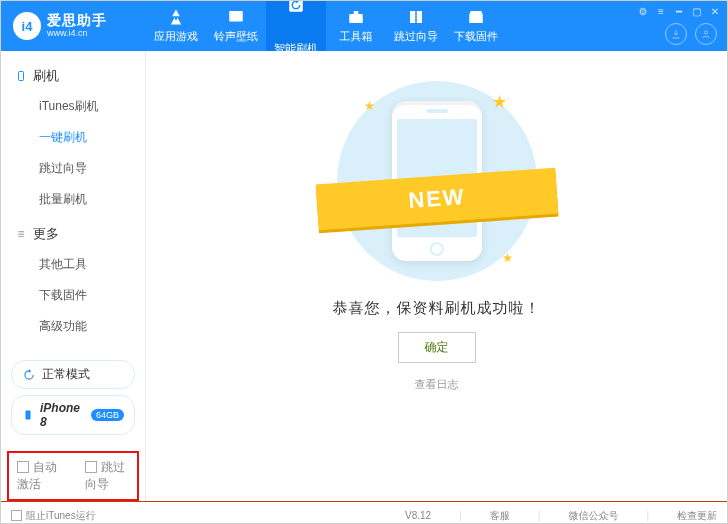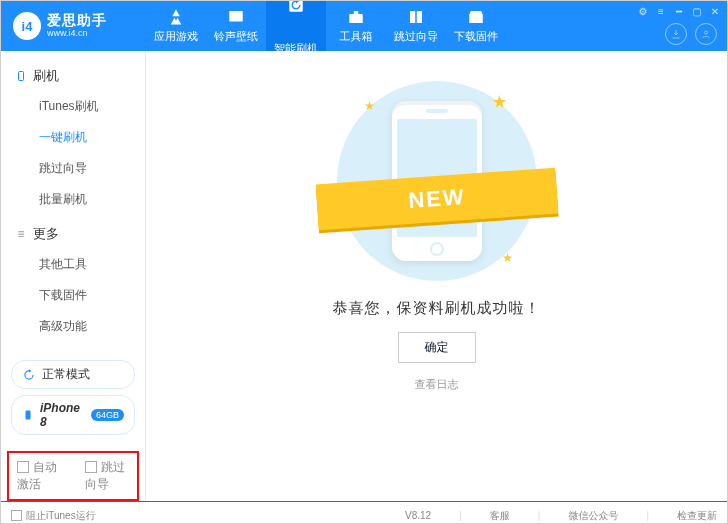--- a/index.html
+++ b/index.html
@@ -48,21 +48,21 @@
   .illus-wrap { width: 200px; height: 200px; background: #d9f0fb; border-radius: 50%; display:flex; align-items:center; justify-content:center; position:relative; }
   .phone { width: 90px; height: 160px; background:#fff; border-radius: 14px; box-shadow: 0 4px 0 rgba(0,0,0,0.05) inset, 0 2px 8px rgba(0,0,0,0.1); position:relative; display:flex; flex-direction:column; align-items:center; padding-top:8px; }
   .phone .speaker { width: 22px; height:4px; background:#d9f0fb; border-radius:2px; }
   .phone .screen { width: 80px; height: 118px; background:#d9f0fb; margin-top:6px; border-radius:2px; }
   .phone .home { width:14px; height:14px; border-radius:50%; border:2px solid #d9f0fb; margin-top:5px; }
   .ribbon { position:absolute; left:-20px; right:-20px; top:95px; height:46px; background:#ffc928; transform: rotate(-4deg); display:flex; align-items:center; justify-content:center; color:#fff; font-weight:bold; font-size:22px; letter-spacing:2px; box-shadow: 0 3px 0 #e6a900; }
   .star { position:absolute; width:10px; height:10px; background:#ffc928; clip-path: polygon(50% 0%, 61% 35%, 98% 35%, 68% 57%, 79% 91%, 50% 70%, 21% 91%, 32% 57%, 2% 35%, 39% 35%); }
   .illus-wrap .s1{ top:20px; left:28px;} .illus-wrap .s2{ top:14px; right:30px; width:14px;height:14px;} .illus-wrap .s3{ bottom:18px; right:24px;}
 
   .success-text { margin-top: 18px; font-size: 15px; color:#333; letter-spacing:1px; }
-  .ok-btn { margin-top: 14px; border:1px solid #ccc; background:#fff; padding:6px 26px; cursor:pointer; font-size:12px; color:#0f172a; }
+  .ok-btn { margin-top: 14px; border:1px solid #ccc; background:#fff; padding:6px 26px; cursor:pointer; font-size:12px; color:#4d7c0f; }
   .log-link { margin-top: 14px; font-size:11px; color:#999; cursor:pointer; }
 
   .statusbar { height: 28px; border-top: 1px solid #c2410c; display:flex; align-items:center; font-size:10px; color:#888; padding: 0 10px; }
   .statusbar .chk2 { width:11px; height:11px; border:1px solid #aaa; display:inline-block; margin-right:4px; vertical-align:-2px;}
   .statusbar .right { margin-left:auto; display:flex; gap:28px; align-items:center; }
   .statusbar .sep { color:#ddd; }
 </style>
 </head>
 <body>
 

